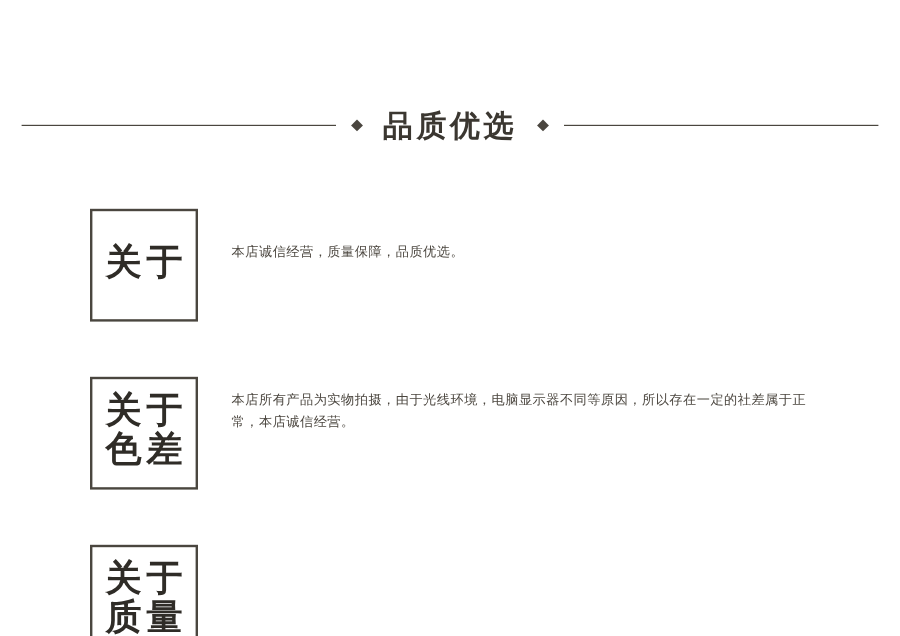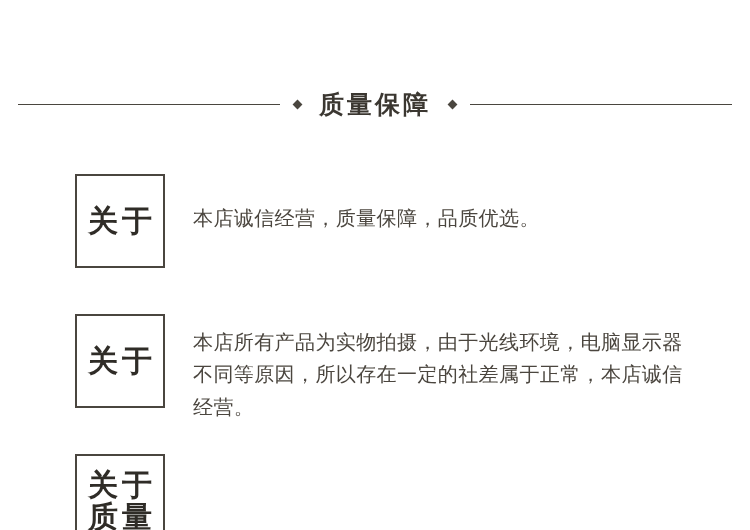--- a/index.html
+++ b/index.html
@@ -83,58 +83,60 @@
     font-family: "Liberation Serif", serif;
     color: #2f2c27;
     line-height: 1.08;
   }
   .badge span {
     display: block;
     font-size: 30px;
     font-weight: bold;
     letter-spacing: 4px;
     text-indent: 4px;
+    font-family: Liberation Mono, monospace;
   }
 
   .row-text {
     margin-left: 28px;
     padding-top: 28px;
     width: 490px;
     font-family: "Liberation Serif", serif;
-    font-size: 20px;
+    font-size: 11px;
     line-height: 1.62;
     color: #4b463f;
     letter-spacing: 0.4px;
   }
   .row-2 .row-text { padding-top: 12px; }
   .row-3 .row-text { padding-top: 22px; }
 </style>
 </head>
 <body>
 
 <div class="page">
 
   <div class="header">
     <div class="rule left"></div>
     <div class="diamond"></div>
-    <div class="header-title">质量保障</div>
+    <div class="header-title">品质优选</div>
     <div class="diamond"></div>
     <div class="rule right"></div>
   </div>
 
   <div class="row row-1">
     <div class="badge">
       <span>关于</span>
     </div>
     <div class="row-text">本店诚信经营，质量保障，品质优选。</div>
   </div>
 
   <div class="row row-2">
     <div class="badge">
       <span>关于</span>
+      <span>色差</span>
     </div>
     <div class="row-text">本店所有产品为实物拍摄，由于光线环境，电脑显示器不同等原因，所以存在一定的社差属于正常，本店诚信经营。</div>
   </div>
 
   <div class="row row-3">
     <div class="badge">
       <span>关于</span>
       <span>质量</span>
     </div>
   </div>

